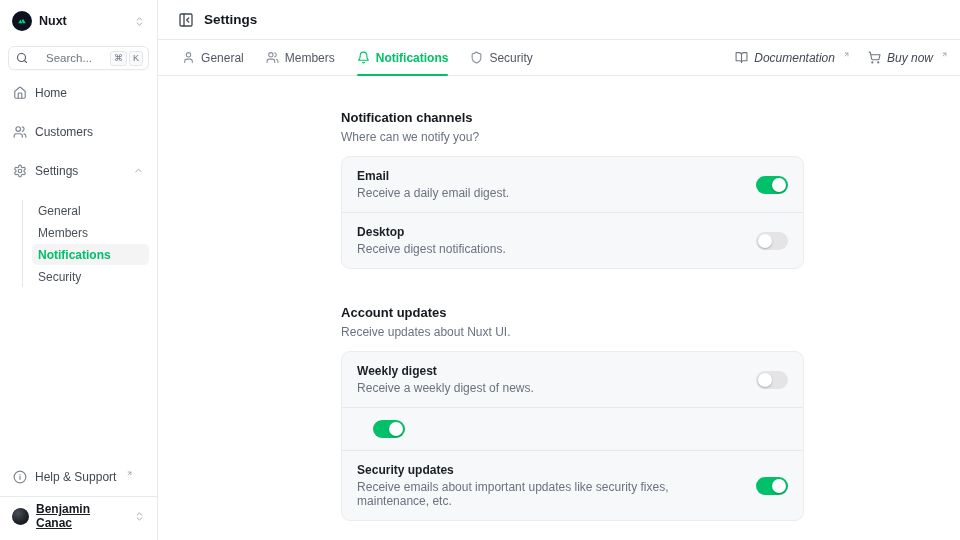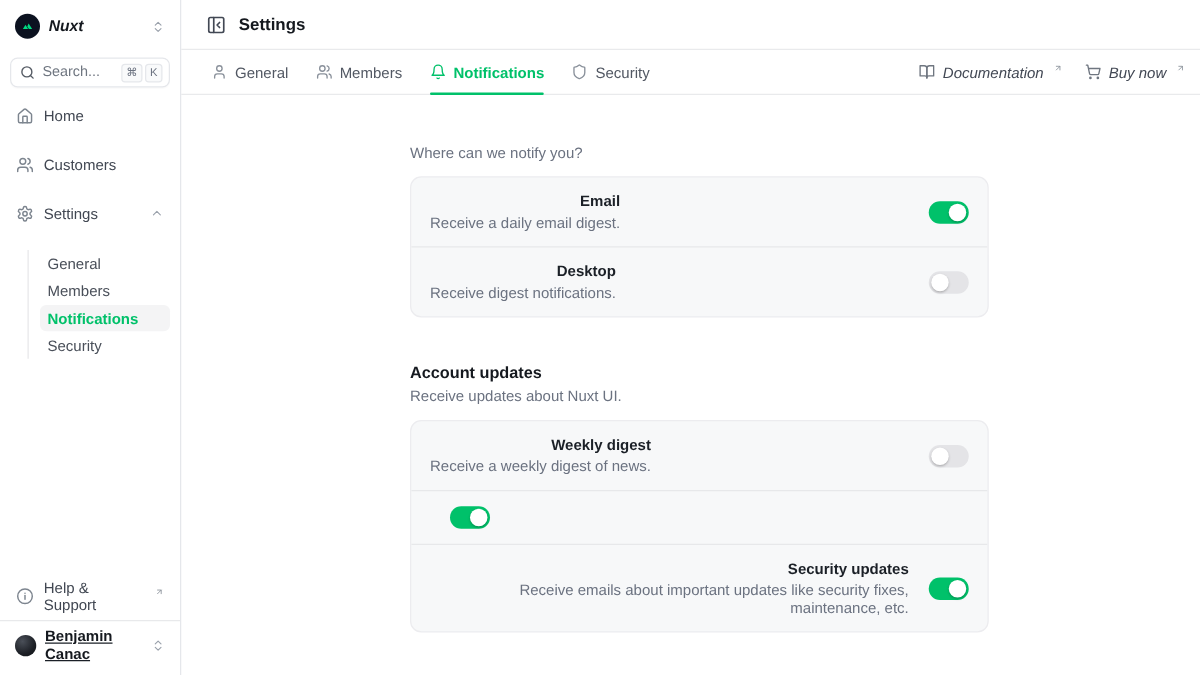--- a/index.html
+++ b/index.html
@@ -4,28 +4,28 @@
 <style>
   * { margin:0; padding:0; box-sizing:border-box; }
   html,body { width:960px; height:540px; overflow:hidden; background:#fff;
     font-family:"Liberation Sans", sans-serif; color:#1b2027; }
   .app { display:flex; width:960px; height:540px; }
 
   
   .sidebar { flex:0 0 145px; height:540px; border-right:1px solid #e5e7eb;
     display:flex; flex-direction:column; padding:10px 8px 12px; background:#fff; }
   .ws-row { display:flex; align-items:center; gap:7px; height:22px; padding:0 4px;
-    border-radius:5px; cursor:pointer;font-style:italic; }
+    border-radius:5px; cursor:pointer; }
   .ws-logo { width:20px; height:20px; border-radius:50%; background:#0c1220;
     display:flex; align-items:center; justify-content:center; flex:none; }
   .ws-name { font-size:12.5px; font-weight:700; color:#15191f; }
   .ws-caret { margin-left:auto; color:#9aa1ab; display:flex; }
 
   .search { margin-top:14px; height:24px; border:1px solid #e5e7eb; border-radius:6px;
-    display:flex; align-items:center; gap:6px; padding:0 5px 0 7px; cursor:pointer;
+    display:flex; align-items:center; gap:18px; padding:0 5px 0 7px; cursor:pointer;
     background:#fff; box-shadow:0 1px 1px rgba(0,0,0,.02); }
   .search .ph { font-size:11.5px; color:#6f7680; }
   .kbds { margin-left:auto; display:flex; gap:2px; }
   kbd { font-family:"Liberation Sans", sans-serif; font-size:9px; color:#6b7280;
     border:1px solid #e5e7eb; border-radius:3px; background:#f9fafb;
     padding:1px 3px; min-width:14px; text-align:center; line-height:11px; }
 
   .nav { margin-top:12px; display:flex; flex-direction:column; gap:18px; }
   .nav-item { display:flex; align-items:center; gap:8px; height:21px; padding:0 5px;
     border-radius:5px; font-size:12px; color:#414752; cursor:pointer; }
@@ -71,21 +71,21 @@
     cursor:pointer; }
   .action .ic { color:#6f7680; display:flex; }
 
   .content { padding:34px 0 0 183px; overflow:hidden; }
   .section { width:463px; margin-bottom:36px; }
   .sec-title { font-size:13px; font-weight:700; color:#15191f; }
   .sec-desc { font-size:12px; color:#6b7280; margin-top:5px; }
   .card { margin-top:12px; background:#f7f8f9; border:1px solid #ececef;
     border-radius:9px; overflow:hidden; }
   .row { display:flex; align-items:center; justify-content:space-between;
-    padding:12px 15px;text-align:right; }
+    padding:12px 15px; }
   .row + .row { border-top:1px solid #e7e8ea; }
   .row-title { font-size:12px; font-weight:700; color:#1b2027; }
   .row-desc { font-size:12px; color:#6b7280; margin-top:3px; }
   .switch { width:32px; height:18px; border-radius:999px; background:#e4e4e7;
     position:relative; cursor:pointer; flex:none; margin-left:16px; }
   .switch::after { content:""; position:absolute; top:2px; left:2px; width:14px;
     height:14px; border-radius:50%; background:#fff; box-shadow:0 1px 2px rgba(0,0,0,.25); }
   .switch.on { background:#00c16a; }
   .switch.on::after { left:auto; right:2px; }
 
@@ -296,20 +296,21 @@
                 <path d="M7 7h10v10"></path>
               </svg>
           </span>
         </div>
       </div>
     </div>
 
     <div class="content">
 
       <section class="section">
+        <div class="sec-title">Notification channels</div>
         <div class="sec-desc">Where can we notify you?</div>
         <div class="card">
           <div class="row">
             <div>
               <div class="row-title">Email</div>
               <div class="row-desc">Receive a daily email digest.</div>
             </div>
             <span class="switch on" role="switch" aria-checked="true"></span>
           </div>
           <div class="row">

